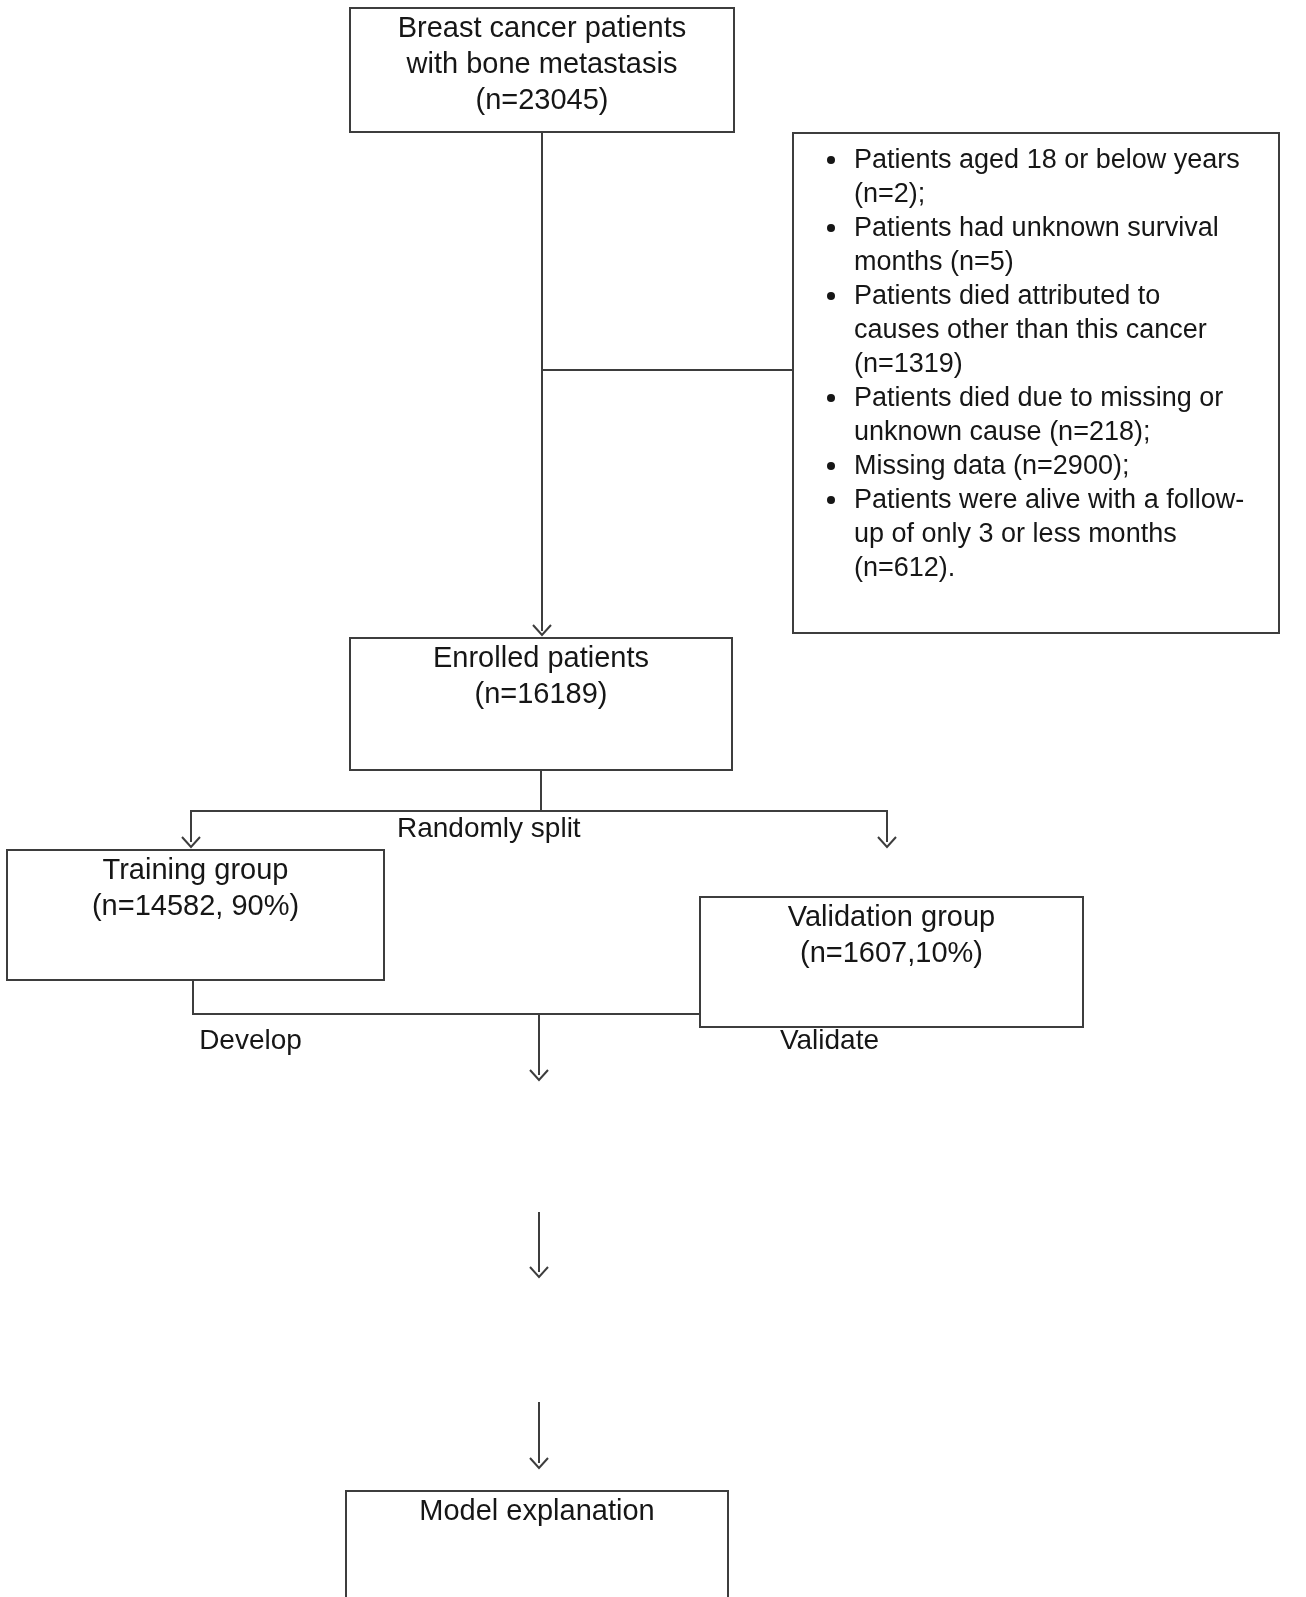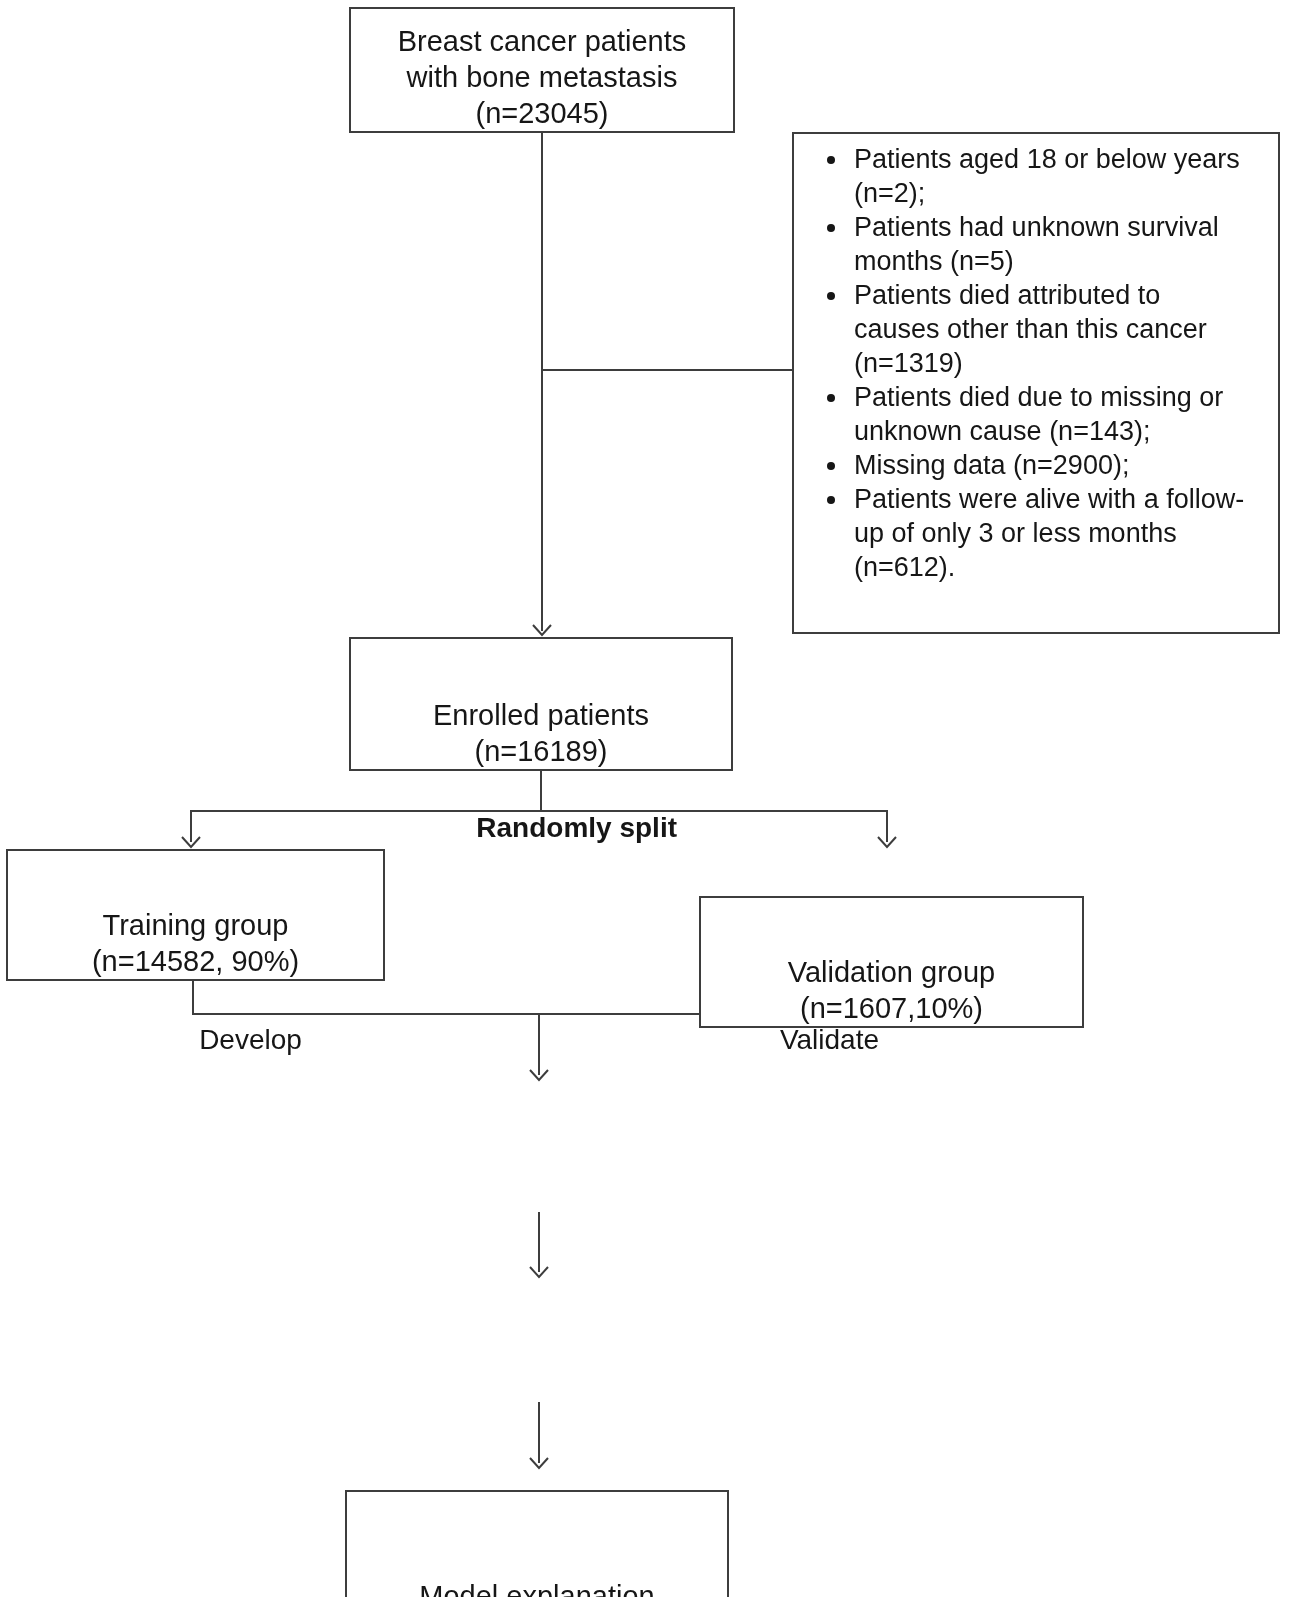--- a/index.html
+++ b/index.html
@@ -11,21 +11,21 @@
     font-family: "Liberation Sans", "DejaVu Sans", sans-serif;
     color: #161616;
     overflow: hidden;
   }
   .node {
     position: absolute;
     box-sizing: border-box;
     border: 2px solid #3d3d3d;
     background: #ffffff;
     display: flex;
-    align-items: flex-end;
+    align-items: flex-start;
     justify-content: center;
     text-align: center;
   }
   .node-text {
     white-space: pre-line;
     font-size: 29px;
     line-height: 36px;
   }
   #box-source      { left: 349px; top: 7px;    width: 386px; height: 126px; }
   #box-exclusion   { left: 792px; top: 132px;  width: 488px; height: 502px;
@@ -62,21 +62,21 @@
 
   .arrowhead { position: absolute; }
   #a-enrolled    { left: 531px; top: 623px; }
   #a-training    { left: 180px; top: 835px; }
   #a-validation  { left: 876px; top: 835px; }
   #a-ml          { left: 528px; top: 1068px; }
   #a-optimal     { left: 528px; top: 1265px; }
   #a-explanation { left: 528px; top: 1456px; }
 
   .edge-label { position: absolute; font-size: 28px; }
-  #lbl-split    { left: 397px; top: 812px;  width: 280px; text-align: right; font-weight: bold; }
+  #lbl-split    { left: 397px; top: 812px;  width: 280px; text-align: left; }
   #lbl-develop  { left: 163px; top: 1024px; width: 175px; text-align: center; }
   #lbl-validate { left: 742px; top: 1024px; width: 175px; text-align: center; }
 </style>
 </head>
 <body>
 
 <div class="canvas">
 
   <div class="vline" id="e-top-enrolled"></div>
   <div class="hline" id="e-branch"></div>
@@ -119,21 +119,21 @@
   <div class="node" id="box-exclusion">
     <ul class="bullets">
       <li>Patients aged 18 or below years
 (n=2);</li>
       <li>Patients had unknown survival
 months (n=5)</li>
       <li>Patients died attributed to
 causes other than this cancer
 (n=1319)</li>
       <li>Patients died due to missing or
-unknown cause (n=143);</li>
+unknown cause (n=218);</li>
       <li>Missing data (n=2900);</li>
       <li>Patients were alive with a follow-
 up of only 3 or less months
 (n=612).</li>
     </ul>
   </div>
 
   <div class="node" id="box-enrolled">
     <div class="node-text">Enrolled patients
 (n=16189)</div>

